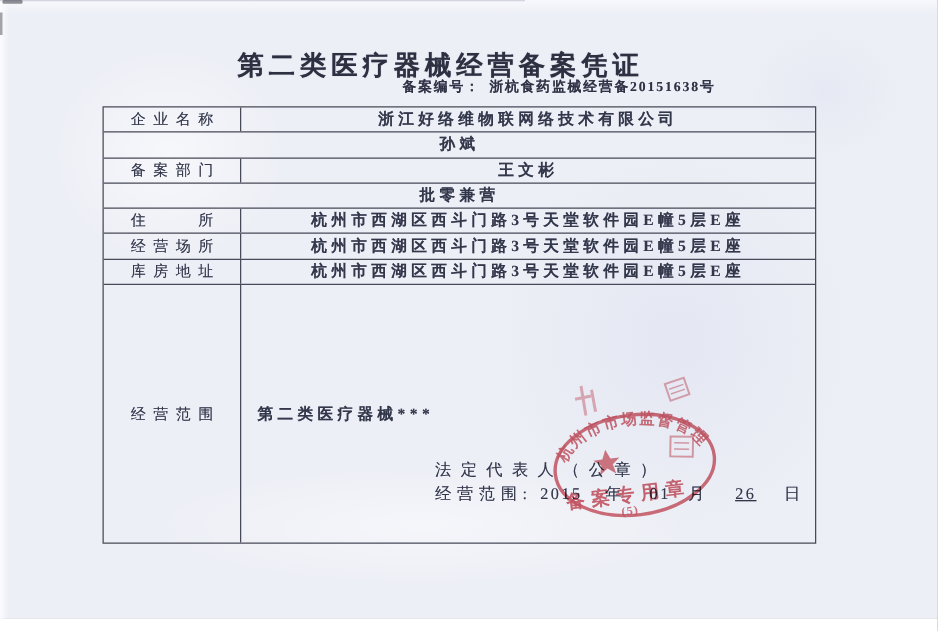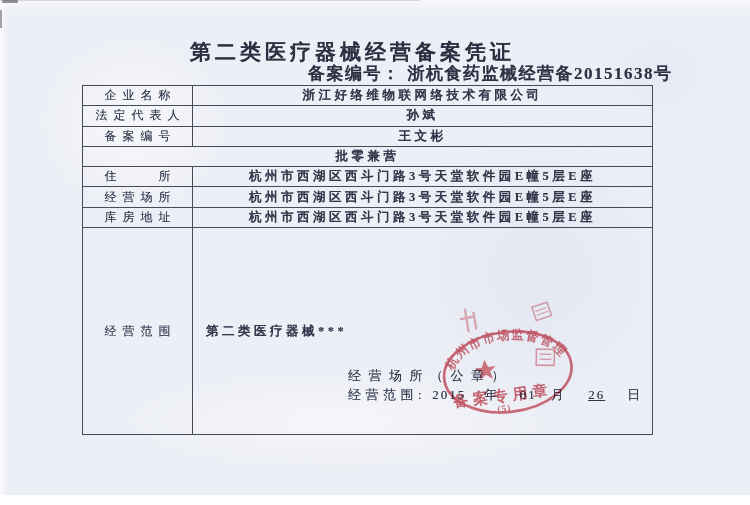--- a/index.html
+++ b/index.html
@@ -25,22 +25,22 @@
   .scan-topline{position:absolute;left:0;top:0;width:420px;height:1px;background:#c9ccd8;opacity:.8;}
 
   .doc-text{color:#33374a;text-shadow:0 0 .5px rgba(64,70,100,.5);}
 
   .title{
     position:absolute;left:0;top:38px;width:705px;text-align:center;
     font-size:21px;font-weight:bold;letter-spacing:4px;color:#2c3040;
     text-shadow:0 0 .6px rgba(60,66,95,.6);
   }
   .filing-no{
-    position:absolute;left:308px;top:62px;
-    font-size:17px;font-weight:bold;letter-spacing:1.5px;color:#2e3243;
+    position:absolute;left:322px;top:62px;
+    font-size:11px;font-weight:bold;letter-spacing:1.5px;color:#2e3243;
     text-shadow:0 0 .5px rgba(60,66,95,.55);
     white-space:nowrap;
   }
   .filing-no .gap{display:inline-block;width:7px;}
 
   .cert-table{
     position:absolute;left:82px;top:85px;width:571px;height:350px;
     border:1.5px solid #474a57;display:flex;flex-direction:column;box-sizing:border-box;
   }
   .row{display:flex;height:20.3px;border-bottom:1.4px solid #474a57;box-sizing:border-box;}
@@ -88,25 +88,24 @@
   <div class="title doc-text">第二类医疗器械经营备案凭证</div>
 
   <div class="filing-no"><span>备案编号：</span><span class="gap"></span><span>浙杭食药监械经营备20151638号</span></div>
 
   <div class="cert-table">
     <div class="row">
       <div class="cell-label doc-text">企业名称</div>
       <div class="cell-value doc-text">浙江好络维物联网络技术有限公司</div>
     </div>
     <div class="row">
-      <div class="cell-label doc-text">法定代表人</div>
       <div class="cell-value doc-text">孙斌</div>
     </div>
     <div class="row">
-      <div class="cell-label doc-text">备案编号</div>
+      <div class="cell-label doc-text">备案部门</div>
       <div class="cell-value doc-text">王文彬</div>
     </div>
     <div class="row">
       <div class="cell-value doc-text">批零兼营</div>
     </div>
     <div class="row">
       <div class="cell-label doc-text">住　　所</div>
       <div class="cell-value doc-text">杭州市西湖区西斗门路3号天堂软件园E幢5层E座</div>
     </div>
     <div class="row">
@@ -116,21 +115,21 @@
     <div class="row">
       <div class="cell-label doc-text">库房地址</div>
       <div class="cell-value doc-text">杭州市西湖区西斗门路3号天堂软件园E幢5层E座</div>
     </div>
     <div class="row big">
       <div class="cell-label doc-text">经营范围</div>
       <div class="cell-value left doc-text">第二类医疗器械***</div>
     </div>
   </div>
 
-  <div class="footer-dept doc-text">经营场所（公章）</div>
+  <div class="footer-dept doc-text">法定代表人（公章）</div>
 
   <div class="footer-date doc-text"><span class="lbl">经营范围:</span><span class="num ml6">2015</span><span class="lbl ml18">年</span><span class="num ml18">01</span><span class="lbl ml14">月</span><span class="num ml20">26</span><span class="lbl ml22">日</span></div>
 
   <svg class="stamp" viewBox="0 0 141 122" xmlns="http://www.w3.org/2000/svg">
     <defs>
       <path id="arcPath" d="M 15 70 A 56 33 0 0 1 125 70" fill="none"></path>
     </defs>
 
     <g stroke="#c9404e" stroke-width="2.4" opacity="0.45">
       <line x1="35" y1="8" x2="36" y2="32"></line>

